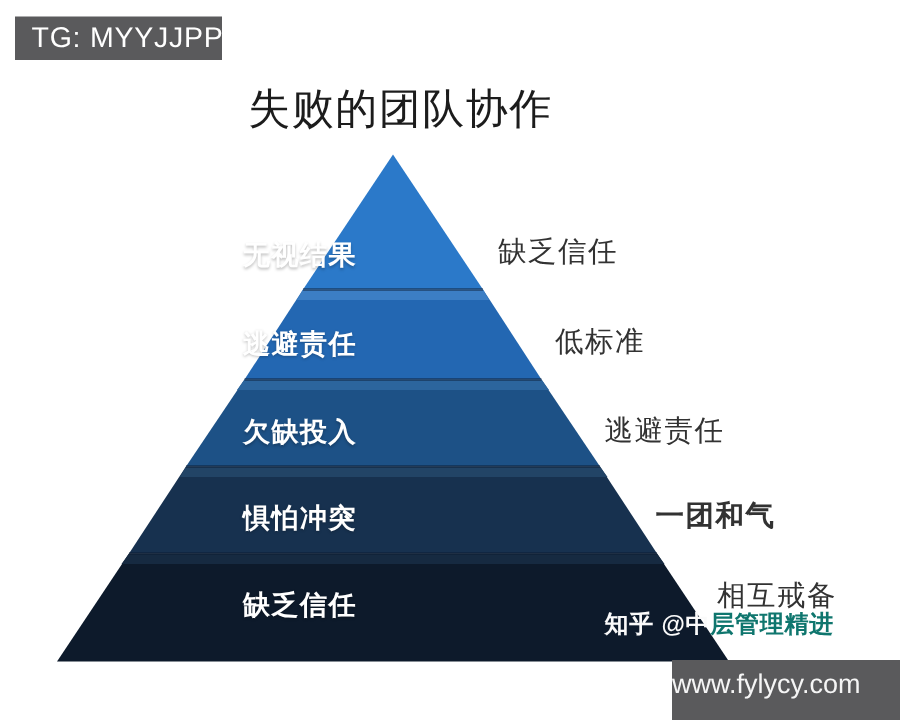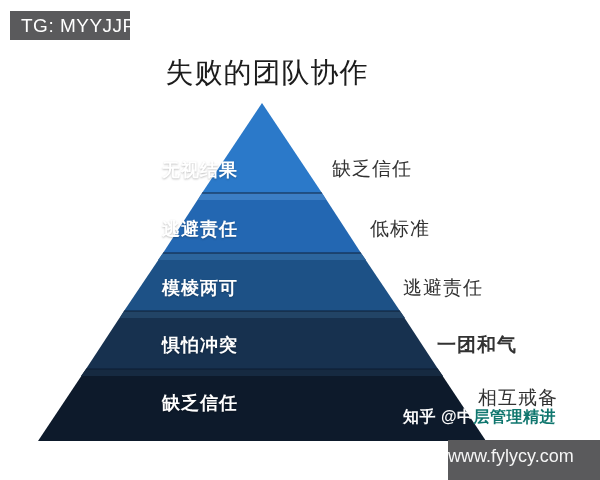--- a/index.html
+++ b/index.html
@@ -19,21 +19,21 @@
     position: absolute;
     left: 0;
     top: 0;
     width: 600px;
     height: 480px;
   }
   .abs { position: absolute; }
 
   .tg-banner {
     left: 10px; top: 11px;
-    width: 120px; height: 29px;
+    width: 138px; height: 29px;
     line-height: 29px;
     padding-left: 11px;
     box-sizing: border-box;
     font-size: 19px;
     letter-spacing: 0.5px;
     white-space: nowrap;
   }
 
   .page-title {
     left: 140px; top: 54px;
@@ -120,21 +120,21 @@
     <line x1="86" y1="369" x2="438" y2="369" stroke-width="2" stroke="rgba(10,26,48,0.45)"></line>
   </svg>
 
   <div class="abs tg-banner" style="background-color: rgb(90, 90, 92); color: rgb(255, 255, 255);">TG: MYYJJPP</div>
 
   <div class="abs page-title" style="color: rgb(28, 28, 28);">失败的团队协作</div>
 
   <div style="color: rgb(255, 255, 255);">
     <div class="abs lvl-label lvl-1">无视结果</div>
     <div class="abs lvl-label lvl-2">逃避责任</div>
-    <div class="abs lvl-label lvl-3">模棱两可</div>
+    <div class="abs lvl-label lvl-3">欠缺投入</div>
     <div class="abs lvl-label lvl-4">惧怕冲突</div>
     <div class="abs lvl-label lvl-5">缺乏信任</div>
   </div>
 
   <div style="color: rgb(50, 50, 50);">
     <div class="abs side-label side-1">缺乏信任</div>
     <div class="abs side-label side-2">低标准</div>
     <div class="abs side-label side-3">逃避责任</div>
     <div class="abs side-label side-4">一团和气</div>
     <div class="abs side-label side-5">相互戒备</div>

